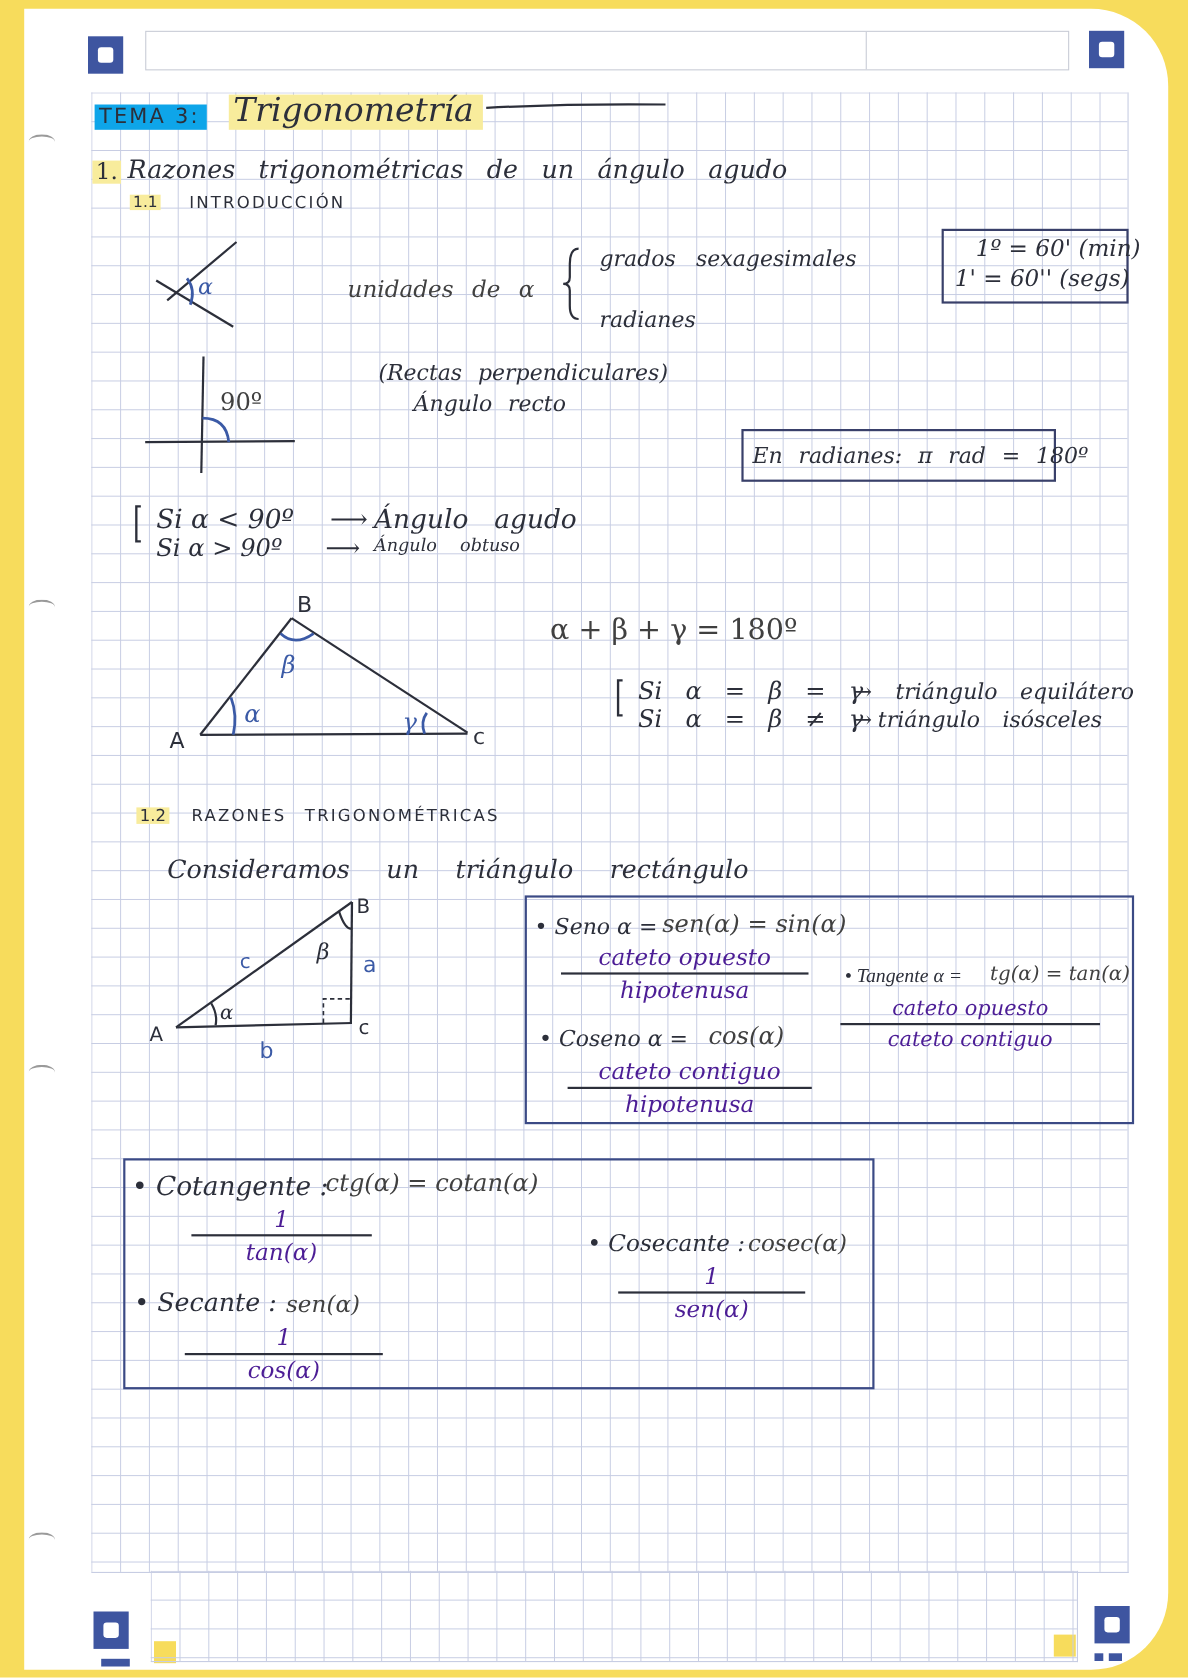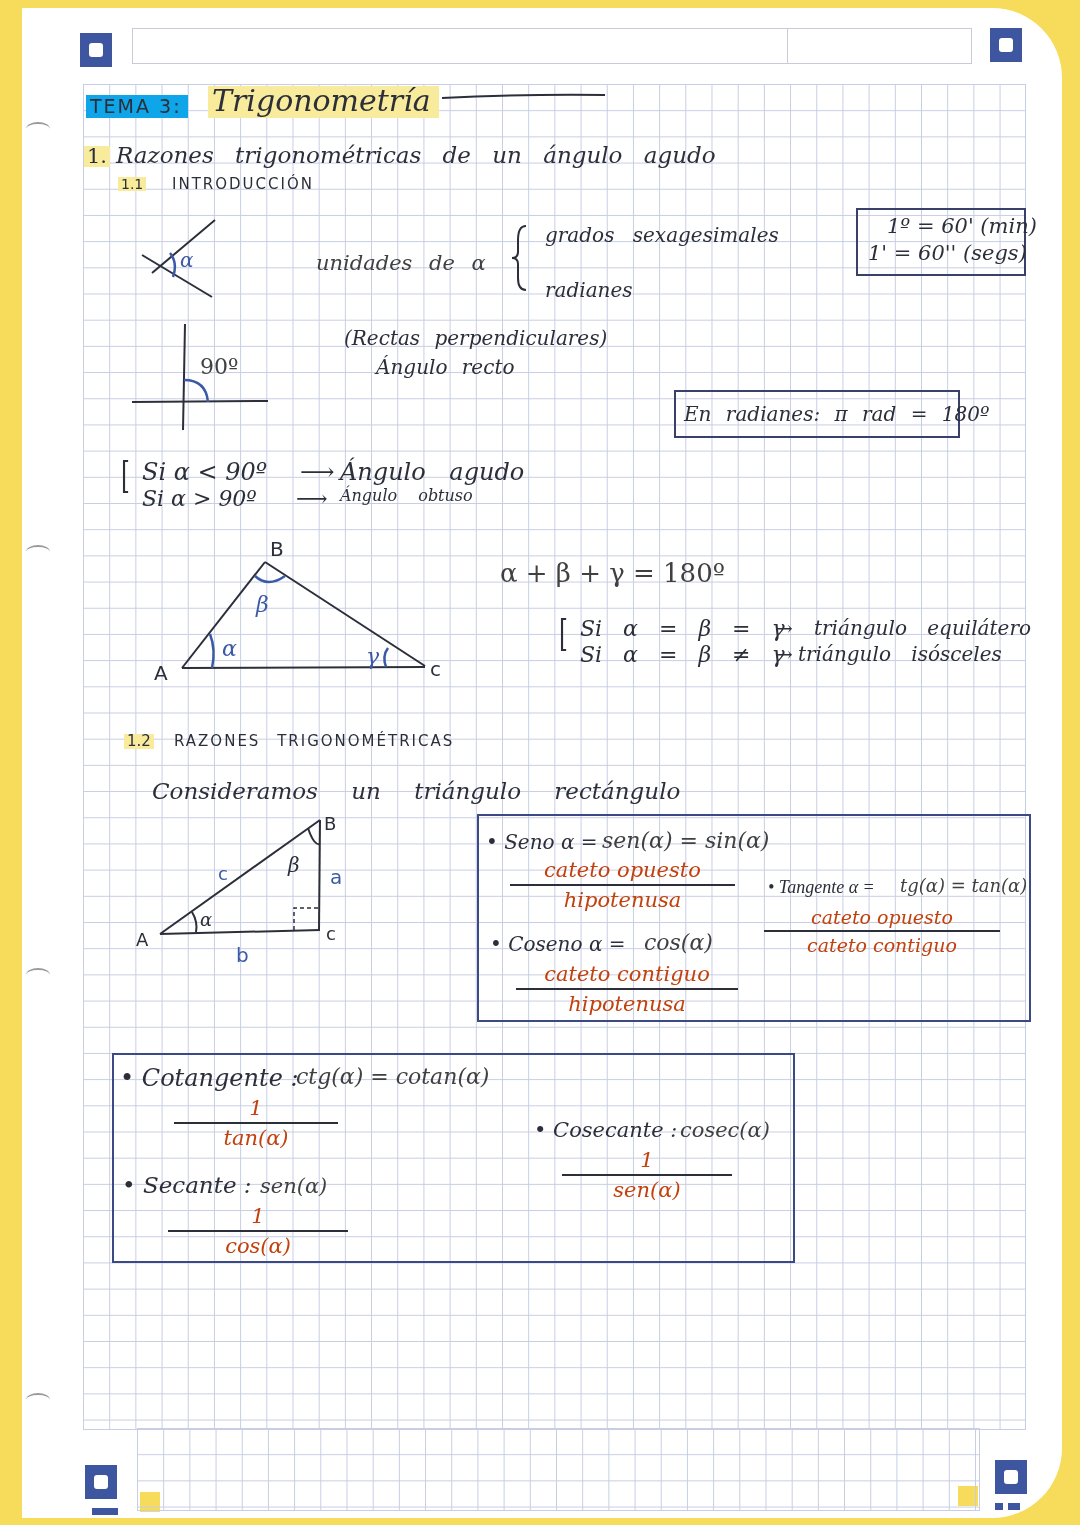--- a/index.html
+++ b/index.html
@@ -24,21 +24,21 @@
   .corner .notch { position:absolute; width:14px; height:14px; background:#fff; border-radius:3px; }
   .hole { position:absolute; left:26px; width:24px; height:12px; border-top:2px solid #9a9a9a; border-radius:50% 50% 0 0; }
   .yellow-sq { position:absolute; width:20px; height:20px; background:#f7dc5c; }
   .blue-dash { position:absolute; height:7px; background:#3e55a0; }
 
   .hw { position:absolute; font-family:"DejaVu Serif", serif; font-style:italic; color:#2c2f3a; white-space:nowrap; line-height:1; }
   .blue { color:#404040; }
   .caps { font-family:"DejaVu Sans", sans-serif; font-style:normal; letter-spacing:2px; }
   .hl { background:#f8ec9c; padding:0 3px; }
   .box { position:absolute; border:2px solid #39406a; }
-  .frac { position:absolute; text-align:center; font-family:"DejaVu Serif", serif; font-style:italic; color:#c2410c; }
+  .frac { position:absolute; text-align:center; font-family:"DejaVu Serif", serif; font-style:italic; color:#4c1d95; }
   .frac .num { display:block; border-bottom:2px solid #2c2f3a; padding-bottom:2px; }
   .frac .den { display:block; padding-top:2px; }
   svg { position:absolute; overflow:visible; }
 </style>
 </head>
 <body>
 
 <div class="topstrip"></div>
 <div class="page"></div>
 

